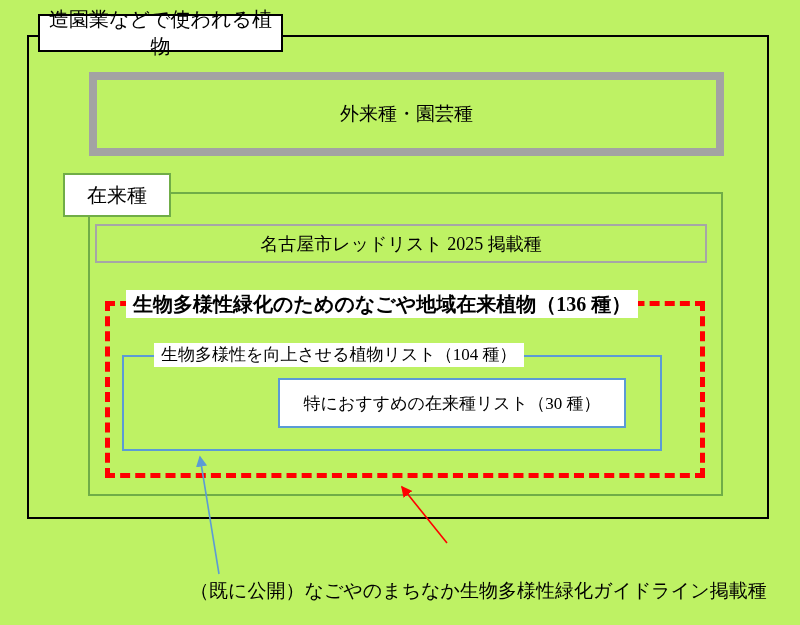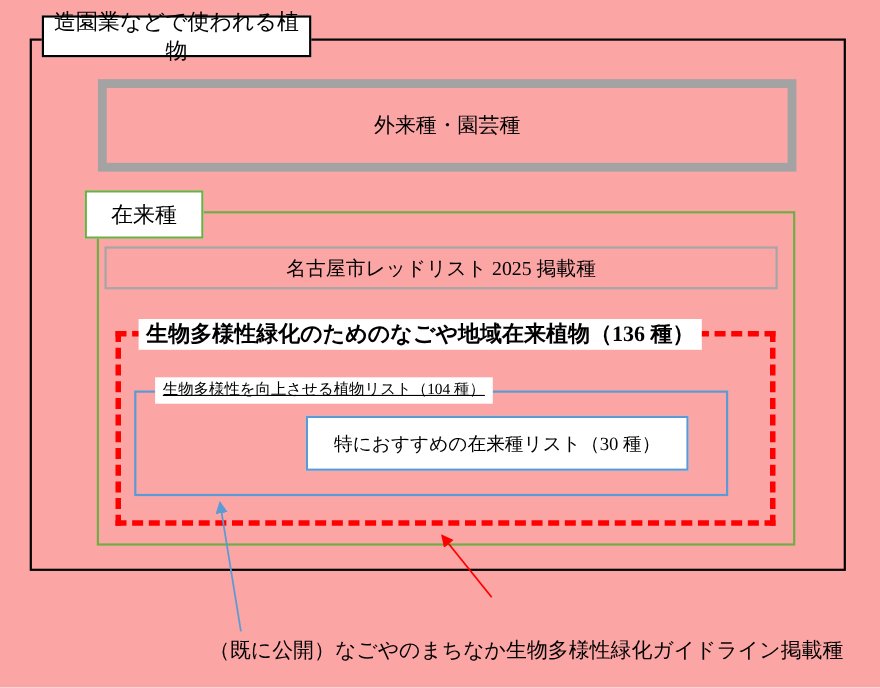--- a/index.html
+++ b/index.html
@@ -6,42 +6,42 @@
     margin: 0;
     padding: 0;
     background: #ffffff;
     font-family: "Liberation Serif", "DejaVu Serif", serif;
     color: #000000;
   }
   .canvas {
     position: relative;
     width: 800px;
     height: 625px;
-    background: #fca5a5;
+    background: #bef264;
     overflow: hidden;
   }
   .abs { position: absolute; box-sizing: border-box; }
   .center {
     display: flex;
     align-items: center;
     justify-content: center;
     text-align: center;
   }
 
   
   .outer-box   { left: 27px;  top: 35px;  width: 742px; height: 484px; border: 2px solid #000000; }
   .title-box   { left: 38px;  top: 14px;  width: 245px; height: 38px;  border: 2px solid #000000; background: #ffffff; font-size: 20px; z-index: 3; }
   .orange-box  { left: 89px;  top: 72px;  width: 635px; height: 84px;  border: 8px solid #a3a3a3; font-size: 19px; }
   .green-box   { left: 88px;  top: 192px; width: 635px; height: 304px; border: 2px solid #70AD47; }
-  .native-label{ left: 77px;  top: 173px; width: 108px; height: 44px;  border: 2.5px solid #70AD47; background: #ffffff; font-size: 20px; z-index: 3; }
+  .native-label{ left: 63px;  top: 173px; width: 108px; height: 44px;  border: 2.5px solid #70AD47; background: #ffffff; font-size: 20px; z-index: 3; }
   .gray-box    { left: 95px;  top: 224px; width: 612px; height: 39px;  border: 2px solid #A6A6A6; font-size: 18px; z-index: 2; }
   .red-box     { left: 105px; top: 301px; width: 600px; height: 177px; border: 5px dashed #FF0000; z-index: 1; }
   .red-title   { left: 126px; top: 290px; background: #ffffff; padding: 0 7px; font-size: 20px; font-weight: bold; line-height: 28px; z-index: 2; white-space: nowrap; }
   .blue-box    { left: 122px; top: 355px; width: 540px; height: 96px;  border: 2px solid #5B9BD5; z-index: 1; }
-  .blue-title  { left: 141px; top: 343px; background: #ffffff; padding: 0 7px; font-size: 14px; line-height: 24px; z-index: 2; white-space: nowrap; text-decoration: underline; }
+  .blue-title  { left: 154px; top: 343px; background: #ffffff; padding: 0 7px; font-size: 17px; line-height: 24px; z-index: 2; white-space: nowrap; }
   .inner-blue  { left: 278px; top: 378px; width: 348px; height: 50px;  border: 2px solid #5B9BD5; background: #ffffff; font-size: 17px; z-index: 2; }
 
   
   .scope-label     { left: 452px; top: 534px; font-size: 18px; font-weight: bold; white-space: nowrap; }
   .guideline-label { left: 150px; top: 578px; font-size: 19px; white-space: nowrap; margin-left: 40px; }
 
   .arrow-layer { left: 0; top: 0; width: 800px; height: 625px; z-index: 4; pointer-events: none; }
 </style>
 </head>
 <body>

